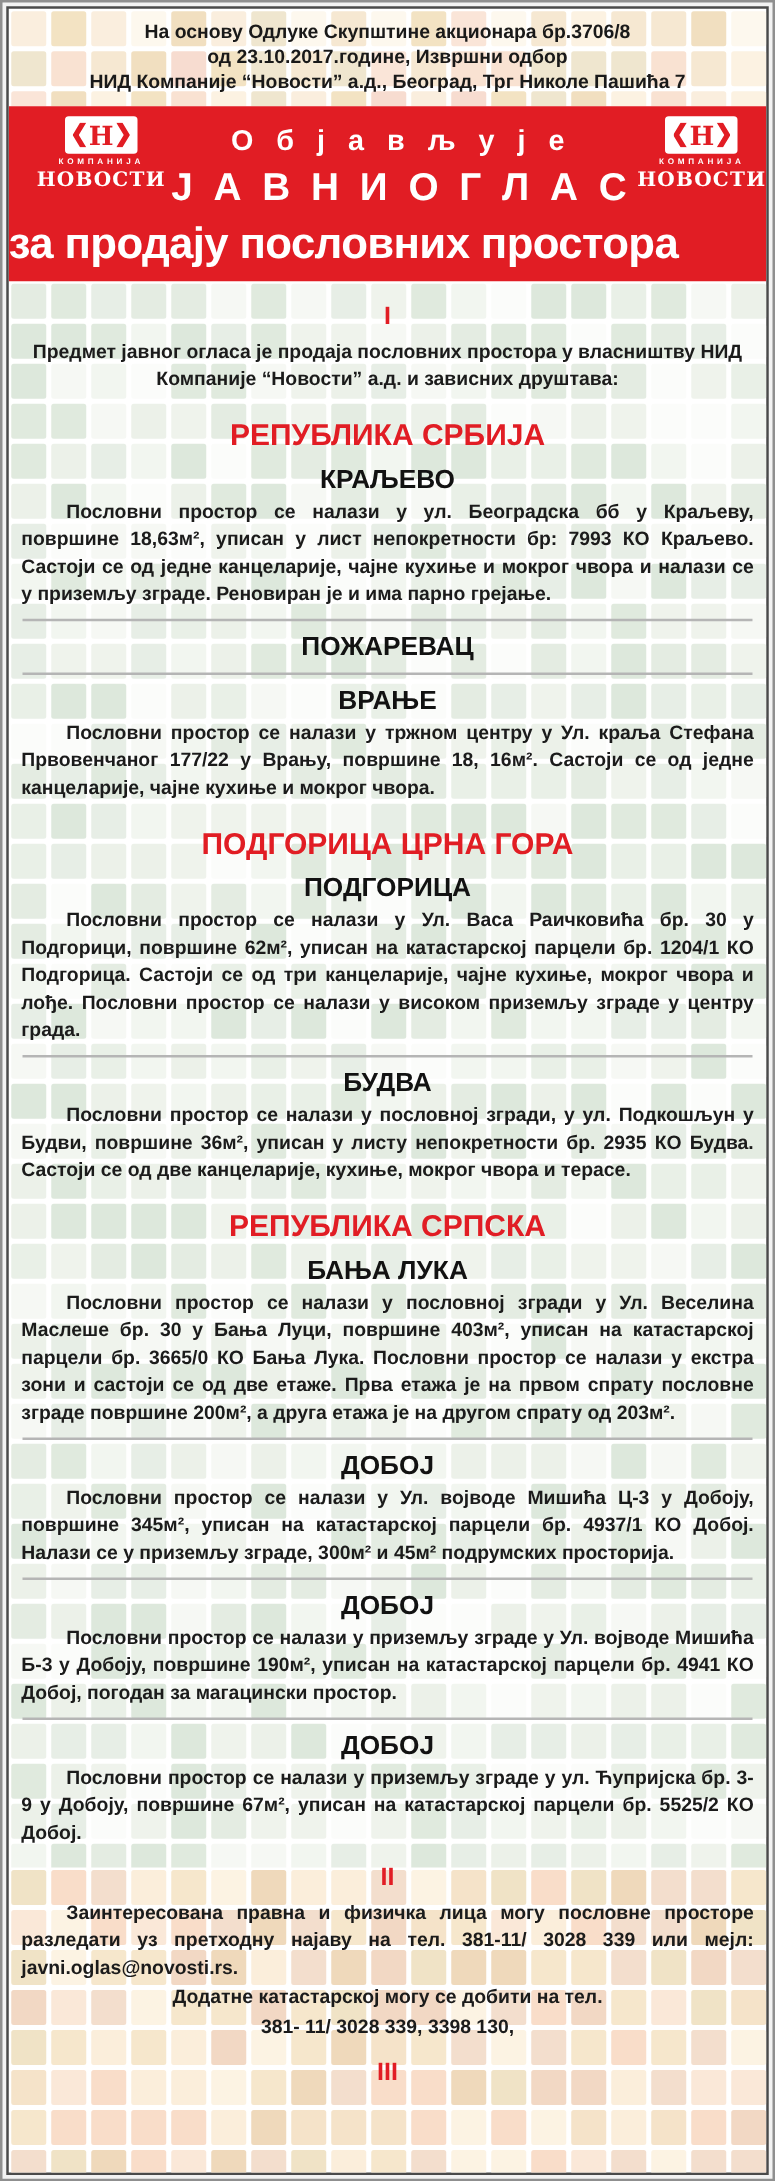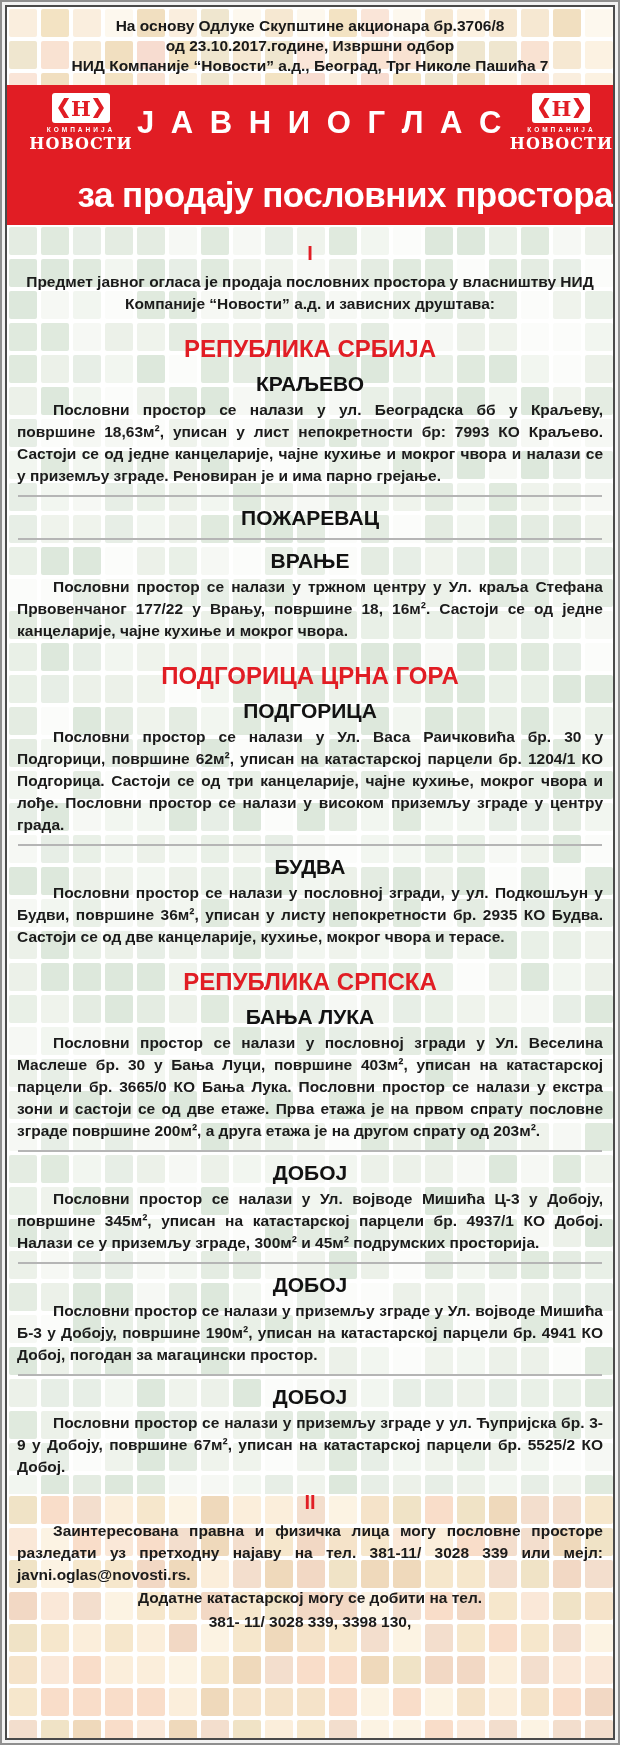--- a/index.html
+++ b/index.html
@@ -37,21 +37,21 @@
   .chev{width:11px;height:20px;background:#e11d24;}
   .chev-l{clip-path:polygon(100% 0,55% 0,0 50%,55% 100%,100% 100%,45% 50%);}
   .chev-r{clip-path:polygon(0 0,45% 0,100% 50%,45% 100%,0 100%,55% 50%);}
   .logo-letter{color:#e11d24;font-family:"DejaVu Serif",serif;font-weight:bold;font-size:21px;line-height:21px;}
   .logo-company{font-size:6.5px;font-weight:bold;letter-spacing:3px;margin-top:3px;white-space:nowrap;}
   .logo-name{font-family:"DejaVu Serif",serif;font-weight:bold;font-size:16px;letter-spacing:1px;margin-top:1px;white-space:nowrap;}
   .banner-center{flex:1;text-align:center;padding-top:6px;}
   .publishes{font-size:23px;font-weight:bold;letter-spacing:6px;white-space:nowrap;}
   .banner-title{font-size:31px;font-weight:bold;letter-spacing:4px;margin-top:6px;white-space:nowrap;}
   .banner-subtitle{
-    position:absolute;left:0;right:0;bottom:10px;text-align:right;
+    position:absolute;left:0;right:0;bottom:10px;text-align:left;
     font-size:35px;font-weight:bold;letter-spacing:-0.5px;white-space:nowrap;
   }
   
   .content{
     position:absolute;top:218px;left:0;right:0;bottom:0;z-index:2;
     padding:4px 10px 6px 10px;overflow:hidden;color:#1b1b1b;font-weight:bold;
   }
   .numeral{color:#e11d24;text-align:center;font-size:20px;font-weight:bold;margin:13px 0 6px 0;}
   .intro{font-size:15.5px;line-height:22px;text-align:center;margin:2px 6px 10px 6px;}
   .republic{color:#e11d24;text-align:center;font-size:24px;font-weight:bold;letter-spacing:0px;margin:20px 0 2px 0;}
@@ -1053,20 +1053,21 @@
         <div class="logo">
           <div class="logo-box">
             <span class="chev chev-l"></span>
             <span class="logo-letter">Н</span>
             <span class="chev chev-r"></span>
           </div>
           <div class="logo-company">КОМПАНИЈА</div>
           <div class="logo-name">НОВОСТИ</div>
         </div>
         <div class="banner-center">
+          <div class="publishes">О б ј а в љ у ј е</div>
           <div class="banner-title">Ј А В Н И   О Г Л А С</div>
         </div>
         <div class="logo">
           <div class="logo-box">
             <span class="chev chev-l"></span>
             <span class="logo-letter">Н</span>
             <span class="chev chev-r"></span>
           </div>
           <div class="logo-company">КОМПАНИЈА</div>
           <div class="logo-name">НОВОСТИ</div>
@@ -1116,16 +1117,17 @@
       <div class="divider"></div>
 
       <div class="city">ДОБОЈ</div>
       <p class="para">Пословни простор се налази у приземљу зграде у ул. Ћупријска бр. 3-9 у Добоју, површине 67м², уписан на катастарској парцели бр. 5525/2 КО Добој.</p>
 
       <div class="numeral">II</div>
       <p class="para">Заинтересована правна и физичка лица могу пословне просторе разледати уз претходну најаву на тел. 381-11/ 3028 339 или мејл: javni.oglas@novosti.rs.</p>
       <p class="center-line">Додатне катастарској могу се добити на тел.</p>
       <p class="center-line">381- 11/ 3028 339, 3398 130,</p>
 
+      <div class="numeral">III</div>
 
     </div>
   </div>
 </div>
 
 </body></html>

